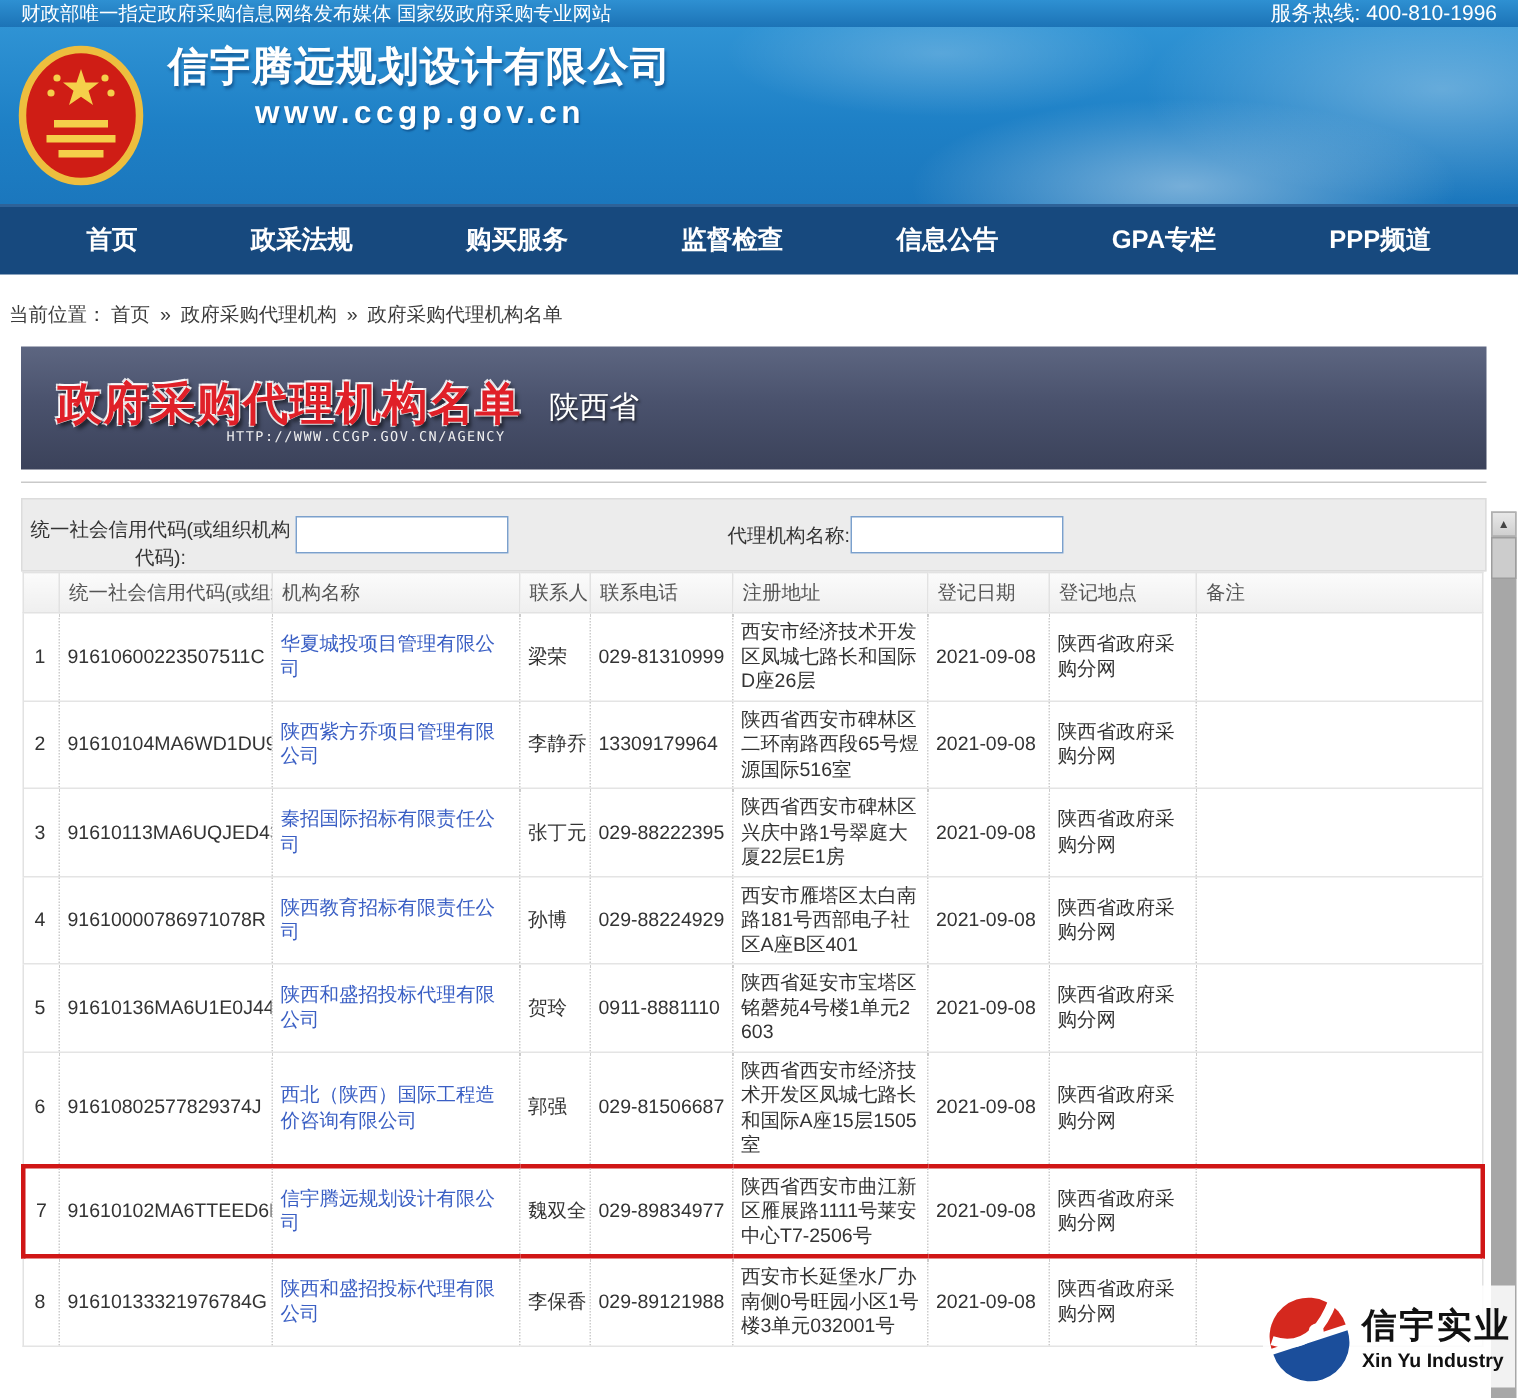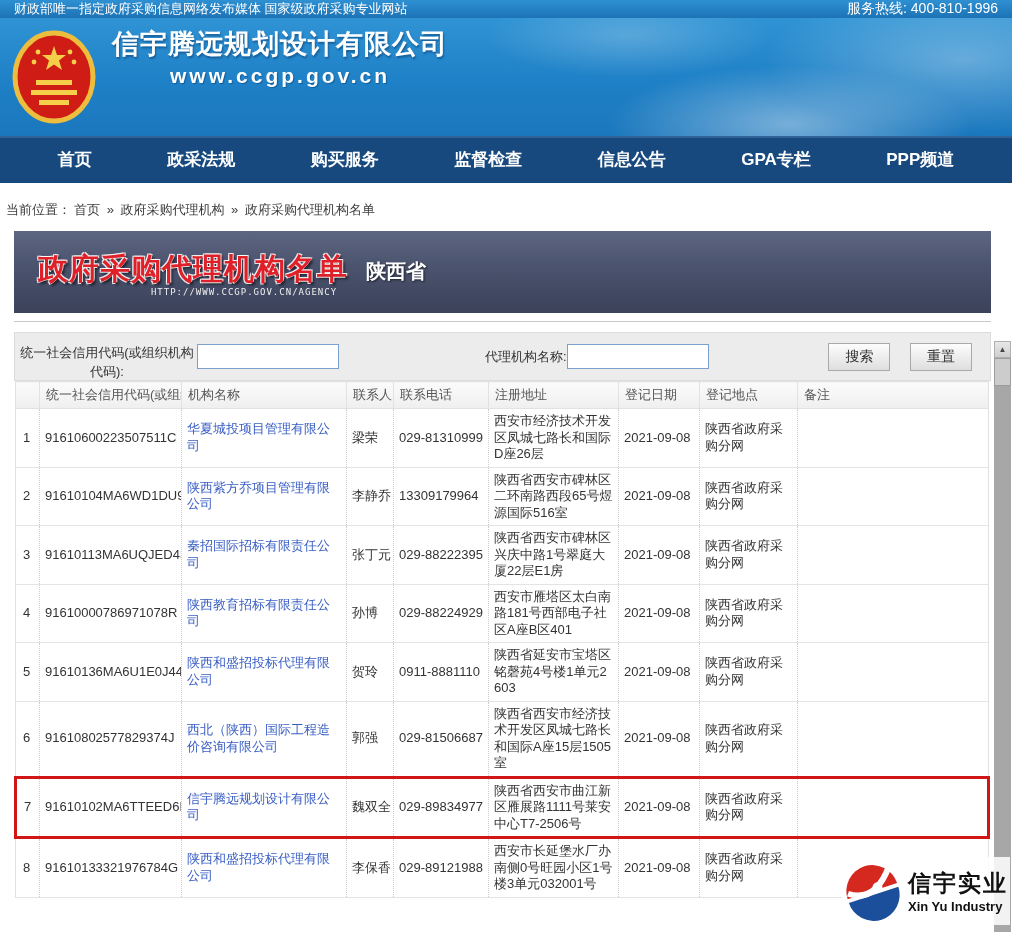--- a/index.html
+++ b/index.html
@@ -38,21 +38,21 @@
   .breadcrumb span { margin-right:3px; }
   .crumb { cursor:pointer; }
 
   
   .banner { margin-left:14px; width:977px; height:82px; position:relative;
     background:linear-gradient(180deg,#5d6681 0%,#4a526d 45%,#3b425a 100%); }
   .banner-title { position:absolute; left:24px; top:18px; font-size:30px; font-weight:bold;
     color:#e02028; letter-spacing:1px;
     text-shadow:-1px -1px 0 rgba(255,255,255,.85), 1px -1px 0 rgba(255,255,255,.85),
                 -1px 1px 0 rgba(255,255,255,.85), 2px 2px 3px rgba(0,0,0,.65); }
-  .banner-province { position:absolute; left:352px; top:27px; font-size:20px; font-weight:bold;
+  .banner-province { position:absolute; left:352px; top:27px; font-size:20px; font-weight:normal;
     color:#fff; text-shadow:1px 1px 2px rgba(0,0,0,.6); }
   .banner-url { position:absolute; left:100px; top:56px; width:260px; text-align:center;
     font-family:"DejaVu Sans Mono","Liberation Mono",monospace;
     font-size:9px; letter-spacing:1px; color:#f0f0f0; }
 
   
   .content { margin-left:14px; width:977px; border-top:1px solid #c9c9c9; margin-top:8px;
     position:relative; background:#fff; }
   .search-panel { margin-top:10px; height:49px; background:#ececec; border:1px solid #dcdcdc;
     display:flex; align-items:center; font-size:13px; color:#333; }
@@ -147,24 +147,20 @@
   <span class="banner-url">HTTP://WWW.CCGP.GOV.CN/AGENCY</span>
 </div>
 
 <div class="content">
 
   <div class="search-panel">
     <div class="lbl-code">统一社会信用代码(或组织机构代码):</div>
     <input class="inp" type="text" value="" style="">
     <div class="lbl-name">代理机构名称:</div>
     <input class="inp" type="text" value="" style="">
-    <div class="btns">
-      <button class="btn">搜索</button>
-      <button class="btn">重置</button>
-    </div>
   </div>
 
 
   <table>
     <colgroup>
       <col style="width:24px">
         <col style="width:142px">
         <col style="width:165px">
       <col style="width:47px">
         <col style="width:95px">

